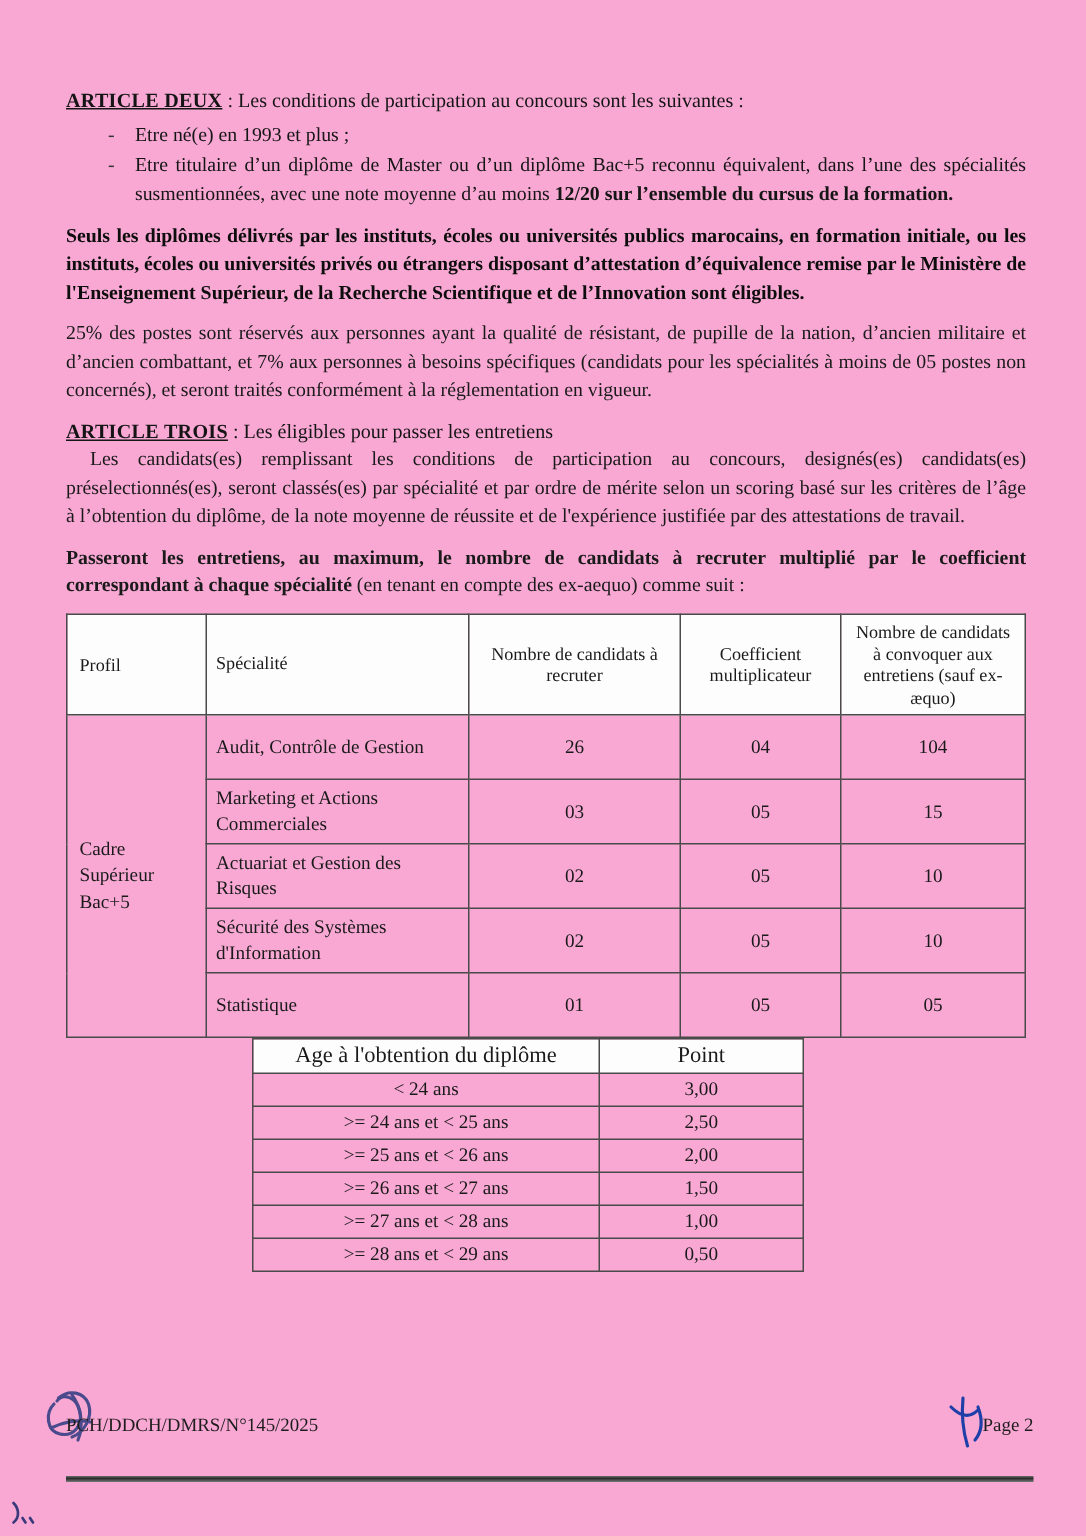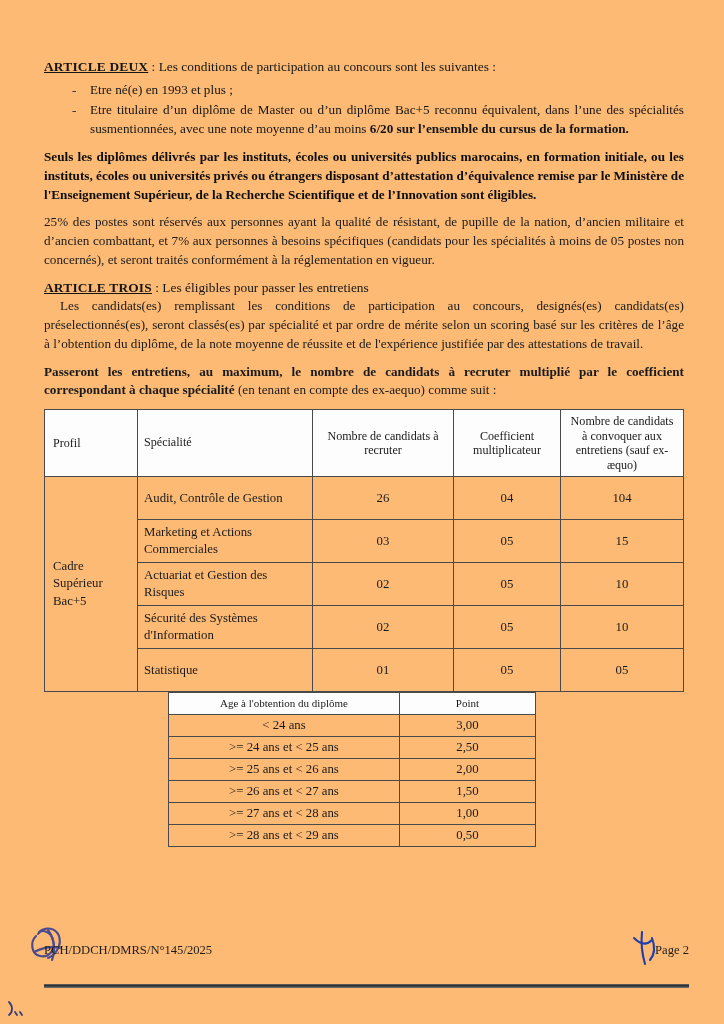--- a/index.html
+++ b/index.html
@@ -12,21 +12,21 @@
     width: 724px;
     height: 1024px;
     position: relative;
     overflow: hidden;
     font-family: "Liberation Serif", "DejaVu Serif", serif;
     color: #151515;
   }
   .page {
     position: absolute;
     inset: 0;
-    background: #fdba74;
+    background: #f9a8d4;
   }
   .content {
     position: absolute;
     left: 44px;
     top: 58px;
     width: 640px;
   }
 
   
   .para {
@@ -120,21 +120,21 @@
   #age-table {
     width: 368px;
     margin: 0 0 0 124px;
     font-size: 12.8px;
   }
   #age-table th, #age-table td {
     text-align: center;
     padding: 2px 6px;
     height: 17px;
   }
-  #age-table thead th { font-size: 11px; }
+  #age-table thead th { font-size: 15px; }
   #age-table .c-range { width: 235px; }
   #age-table .c-point { width: 133px; }
 
   
   .footer-rule {
     position: absolute;
     left: 44px;
     top: 984px;
     width: 645px;
     height: 4px;
@@ -165,21 +165,21 @@
 <body>
 
 <div class="page">
 
   <div class="content">
 
     <p class="article-line tight"><span class="article-title">ARTICLE DEUX</span><span> : Les conditions de participation au concours sont les suivantes :</span></p>
 
     <ul class="dashes">
       <li><span>Etre né(e) en 1993 et plus ;</span></li>
-      <li><span>Etre titulaire d’un diplôme de Master ou d’un diplôme Bac+5 reconnu équivalent, dans l’une des spécialités susmentionnées, avec une note moyenne d’au moins </span><b>6/20 sur l’ensemble du cursus de la formation.</b></li>
+      <li><span>Etre titulaire d’un diplôme de Master ou d’un diplôme Bac+5 reconnu équivalent, dans l’une des spécialités susmentionnées, avec une note moyenne d’au moins </span><b>12/20 sur l’ensemble du cursus de la formation.</b></li>
     </ul>
 
     <p class="para bold">Seuls les diplômes délivrés par les instituts, écoles ou universités publics marocains, en formation initiale, ou les instituts, écoles ou universités privés ou étrangers disposant d’attestation d’équivalence remise par le Ministère de l'Enseignement Supérieur, de la Recherche Scientifique et de l’Innovation sont éligibles.</p>
 
     <p class="para">25% des postes sont réservés aux personnes ayant la qualité de résistant, de pupille de la nation, d’ancien militaire et d’ancien combattant, et 7% aux personnes à besoins spécifiques (candidats pour les spécialités à moins de 05 postes non concernés), et seront traités conformément à la réglementation en vigueur.</p>
 
     <p class="article-line tight"><span class="article-title">ARTICLE TROIS</span><span> : Les éligibles pour passer les entretiens</span></p>
 
     <p class="para" style="text-indent:16px">Les candidats(es) remplissant les conditions de participation au concours, designés(es) candidats(es) préselectionnés(es), seront classés(es) par spécialité et par ordre de mérite selon un scoring basé sur les critères de l’âge à l’obtention du diplôme, de la note moyenne de réussite et de l'expérience justifiée par des attestations de travail.</p>
 

